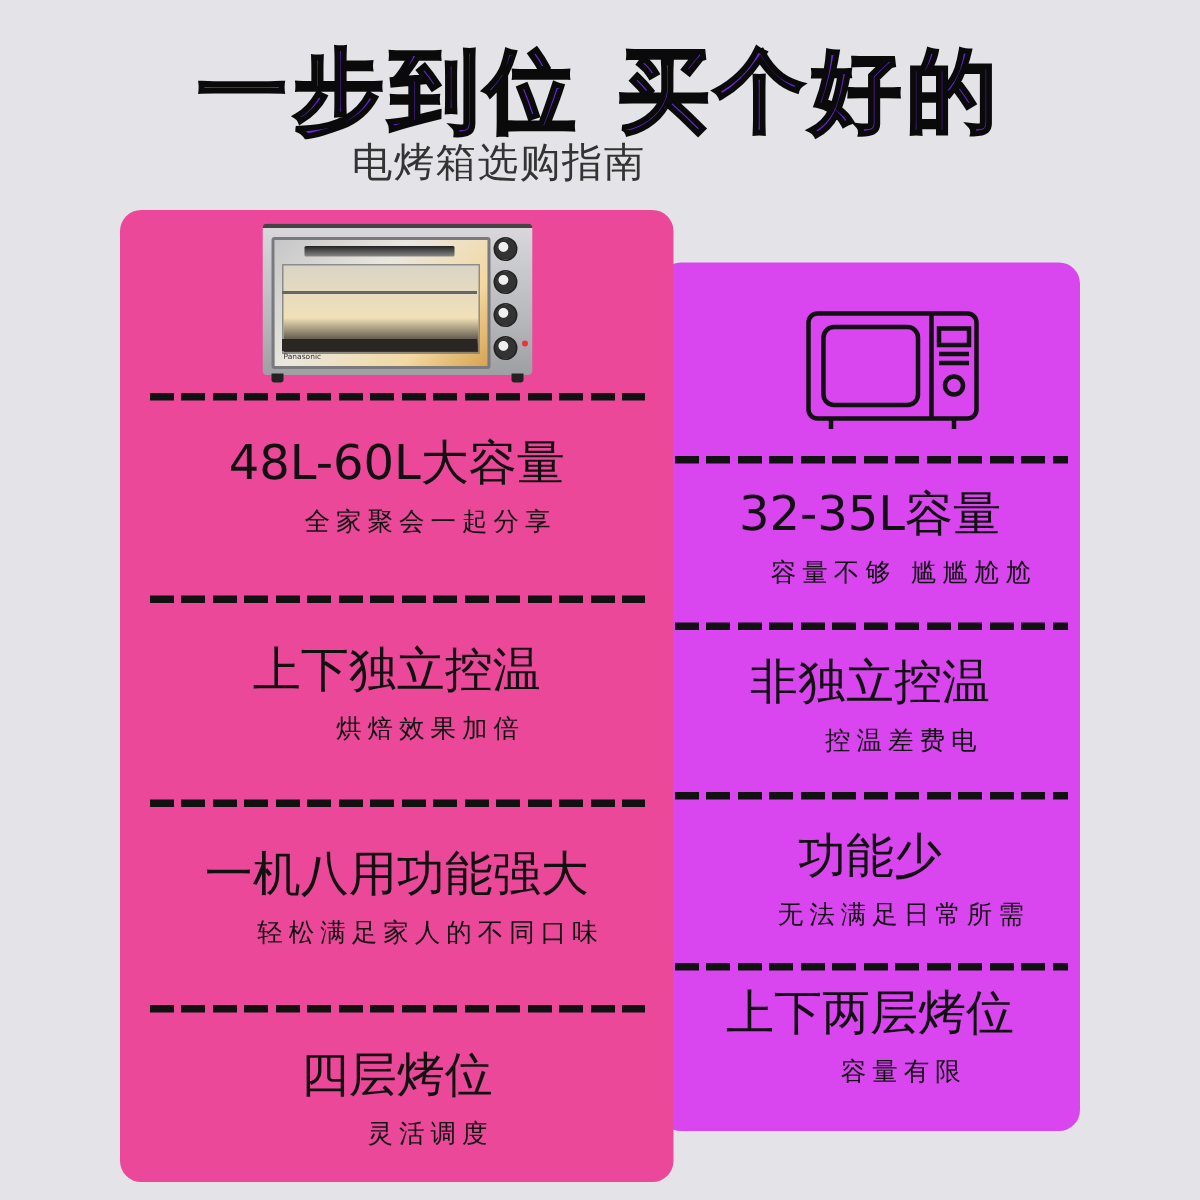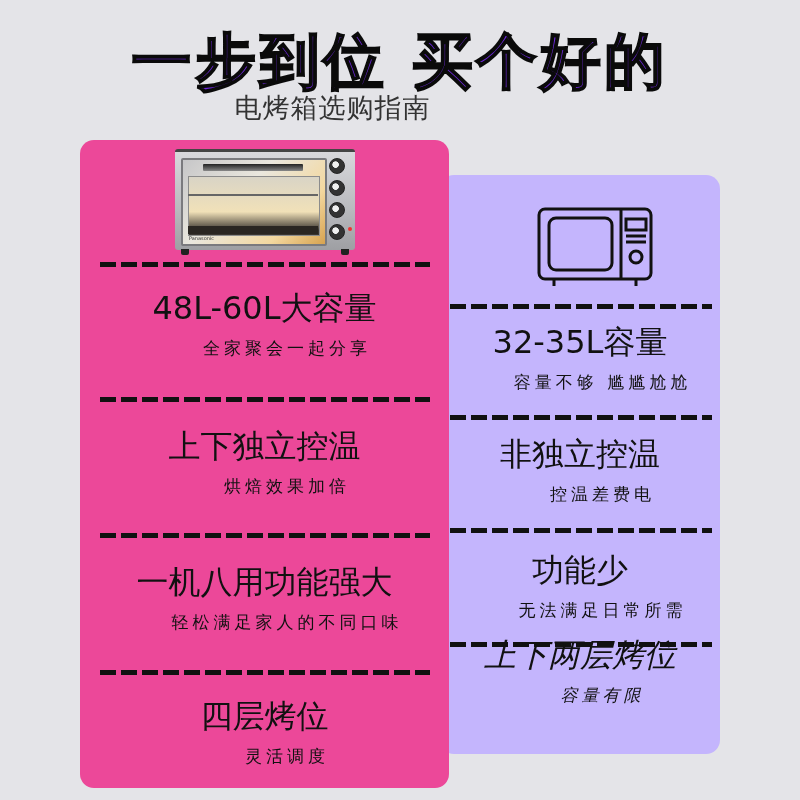--- a/index.html
+++ b/index.html
@@ -25,21 +25,21 @@
   .panel {
     position: absolute; border-radius: 14px;
   }
   .panel-orange {
     left: 80px; top: 140px; width: 369px; height: 648px;
     background: #ec4899;
     z-index: 2;
   }
   .panel-gray {
     left: 440px; top: 175px; width: 280px; height: 579px;
-    background: #c4b5fd;
+    background: #d946ef;
     z-index: 1;
   }
   .dash {
     position: absolute; height: 5px;
     background: repeating-linear-gradient(90deg, #111 0 16px, transparent 16px 21px);
   }
   .cell { position: absolute; text-align: center; }
   .cell .main { font-size: 32px; line-height: 40px; color: #111; }
   .cell .sub { font-size: 17px; line-height: 24px; color: #111; letter-spacing: 4px; margin-top: 8px; font-family: "DejaVu Serif", serif; margin-left: 45px; }
   
@@ -151,17 +151,17 @@
     <div class="sub">控温差费电</div>
   </div>
 
   <div class="dash" style="left:10px; top:353px; width:262px;"></div>
   <div class="cell" style="left:0; top:375px; width:280px;text-align:center;">
     <div class="main">功能少</div>
     <div class="sub">无法满足日常所需</div>
   </div>
 
   <div class="dash" style="left:10px; top:467px; width:262px;"></div>
-  <div class="cell" style="left:0; top:460px; width:280px;font-style:italic;">
+  <div class="cell" style="left:0; top:480px; width:280px;">
     <div class="main">上下两层烤位</div>
     <div class="sub">容量有限</div>
   </div>
 </div>
 
 </body></html>

